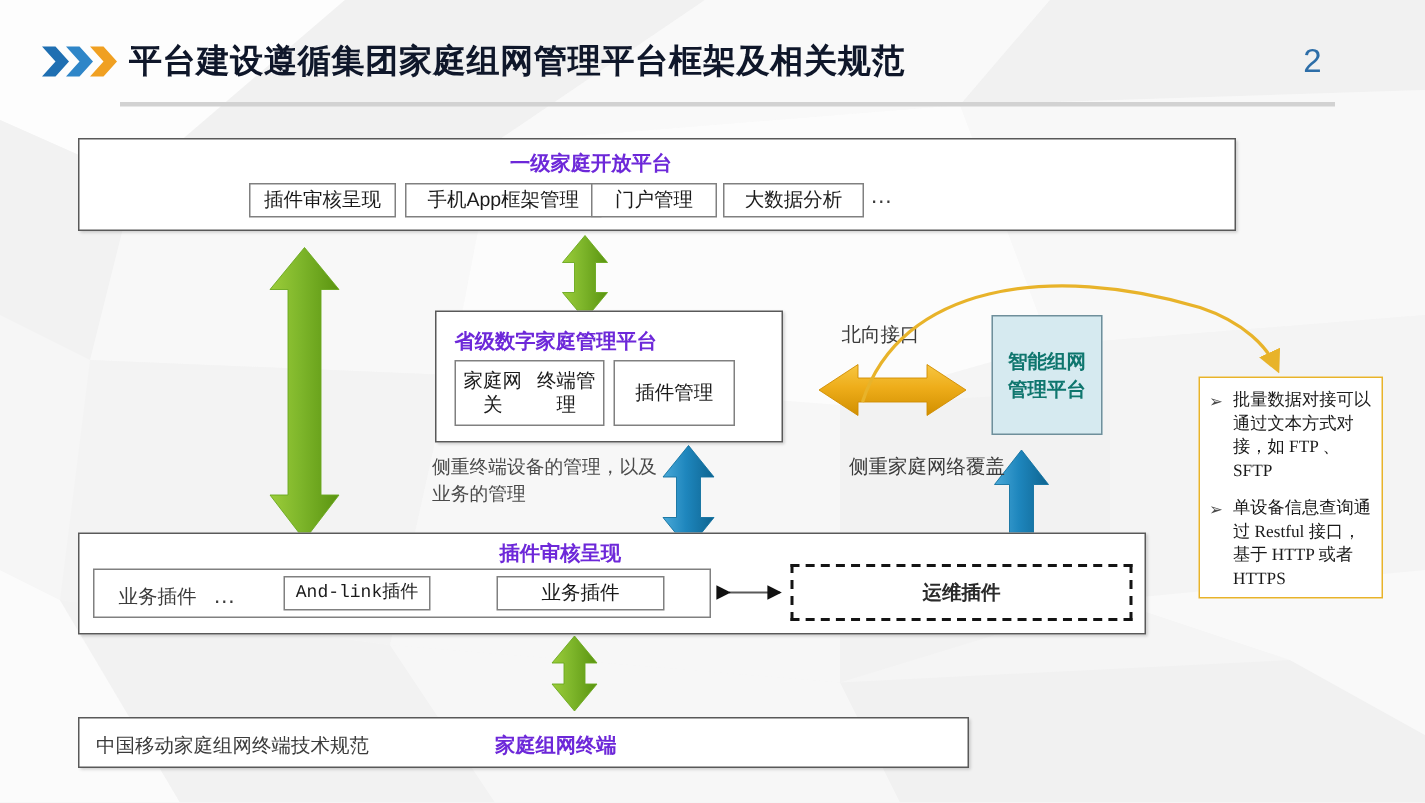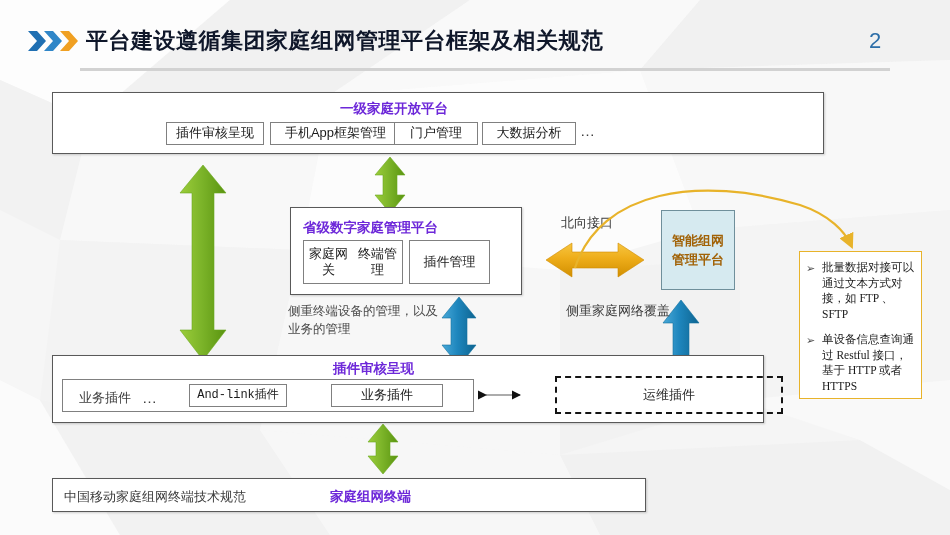--- a/index.html
+++ b/index.html
@@ -47,21 +47,21 @@
   
   .dashed-box{
     position:absolute;border:2.5px dashed #141414;background:transparent;box-sizing:border-box;
     display:flex;align-items:center;justify-content:center;
     font-size:13px;color:#2a2a2a;z-index:4;
   }
   
   .cyan-box{
     position:absolute;background:#d6eaf0;border:1px solid #6f8f9b;box-sizing:border-box;
     display:flex;align-items:center;justify-content:center;
-    font-size:13px;font-weight:bold;color:#a16207;text-align:center;line-height:1.5;z-index:4;
+    font-size:13px;font-weight:bold;color:#0f766e;text-align:center;line-height:1.5;z-index:4;
   }
   
   .callout{
     position:absolute;background:#ffffff;border:1.6px solid #e8b32a;box-sizing:border-box;z-index:4;
   }
   .callout ul{list-style:none;margin:0;padding:8px 6px 6px 6px;}
   .callout li{
     display:flex;font-size:11.5px;color:#1a1a1a;line-height:1.35;margin-bottom:10px;
     font-family:"Liberation Serif","DejaVu Serif",serif;
   }
@@ -199,21 +199,21 @@
   </ul>
 </div>
 
 <div class="box shadow" style="left:52px;top:355px;width:712px;height:68px;"></div>
 <div class="box-title" style="left:333px;top:360px;">插件审核呈现</div>
 <div class="box" style="left:62px;top:379px;width:412px;height:33px;border:1px solid #808080;"></div>
 <div class="plain-label" style="left:79px;top:389px;">业务插件</div>
 <div class="ellipsis" style="left:142px;top:389px;">…</div>
 <div class="inner-box" style="left:189px;top:384px;width:98px;height:23px;font-family:'Liberation Mono','DejaVu Sans Mono',monospace;font-size:12px;">And-link插件</div>
 <div class="inner-box" style="left:331px;top:384px;width:112px;height:23px;">业务插件</div>
-<div class="dashed-box" style="left:555px;top:376px;width:228px;height:38px;">运维插件</div>
+<div class="dashed-box" style="left:527px;top:376px;width:228px;height:38px;font-weight:bold;">运维插件</div>
 
 <div class="box shadow" style="left:52px;top:478px;width:594px;height:34px;"></div>
 <div class="plain-label" style="left:64px;top:488px;">中国移动家庭组网终端技术规范</div>
 <div class="box-title" style="left:330px;top:488px;">家庭组网终端</div>
 
 <svg class="arrow-top" viewBox="0 0 950 535">
 
   <path d="M 575,268 C 600,190 700,175 800,205 C 830,215 845,232 851,245" fill="none" stroke="#e8b32a" stroke-width="2.2" marker-end="url(#curveHead)"></path>
 
   <g>

